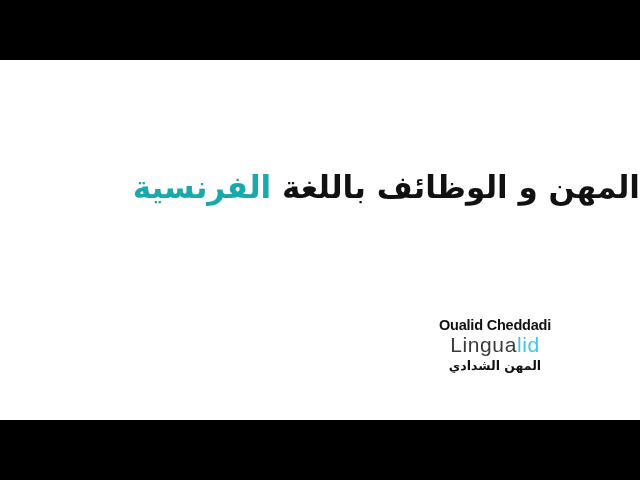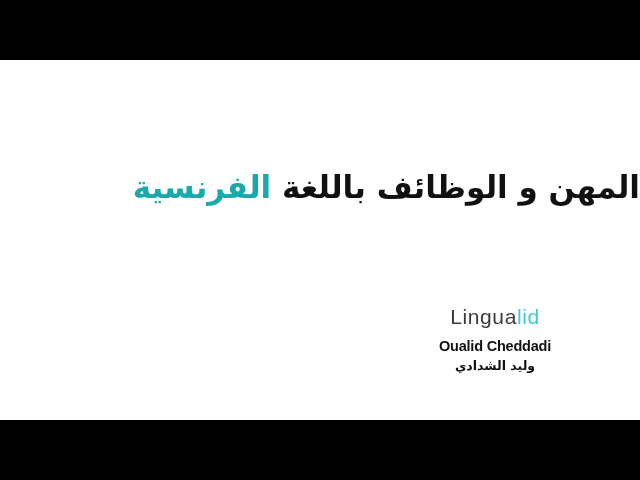--- a/index.html
+++ b/index.html
@@ -112,25 +112,25 @@
 <div id="video-frame">
 
   <div class="letterbox" id="letterbox-top"></div>
 
   <div id="slide">
 
     <div id="slide-title"><span>المهن و الوظائف باللغة</span> <span class="accent">الفرنسية</span></div>
 
     <div id="branding">
 
+      <div id="author-name">Oualid Cheddadi</div>
+
       <div id="brand-logo"><span>Lingua</span><span class="logo-accent">lid</span></div>
 
-      <div id="author-name">Oualid Cheddadi</div>
-
-      <div id="author-name-ar">وليد الشدادي</div>
+      <div id="author-name-ar">المهن الشدادي</div>
 
     </div>
 
   </div>
 
   <div class="letterbox" id="letterbox-bottom"></div>
 
 </div>
 
 </body></html>

